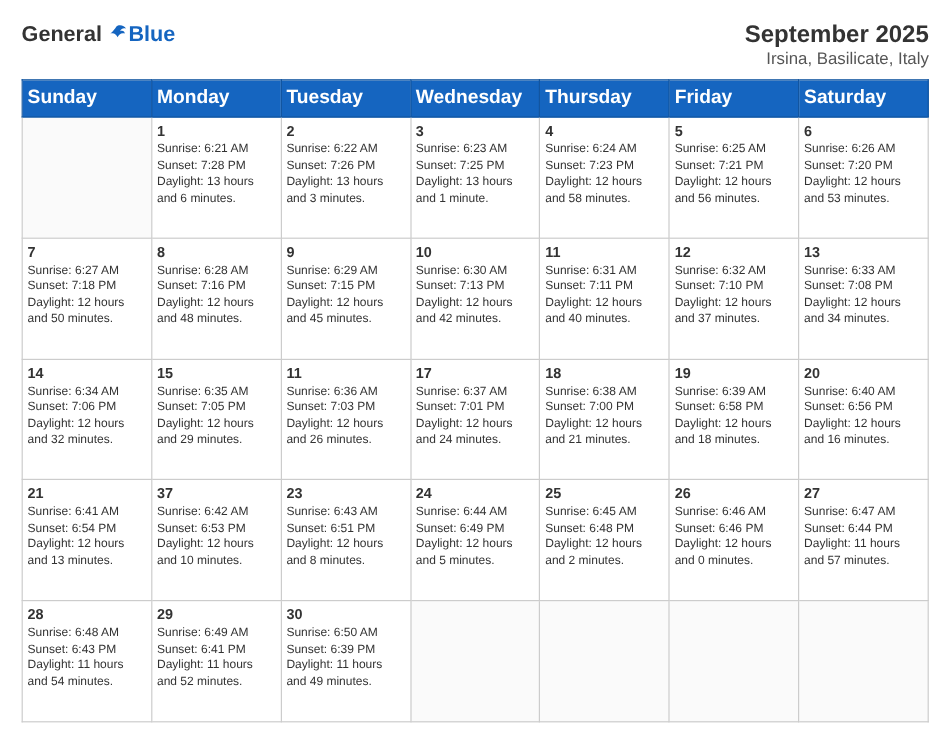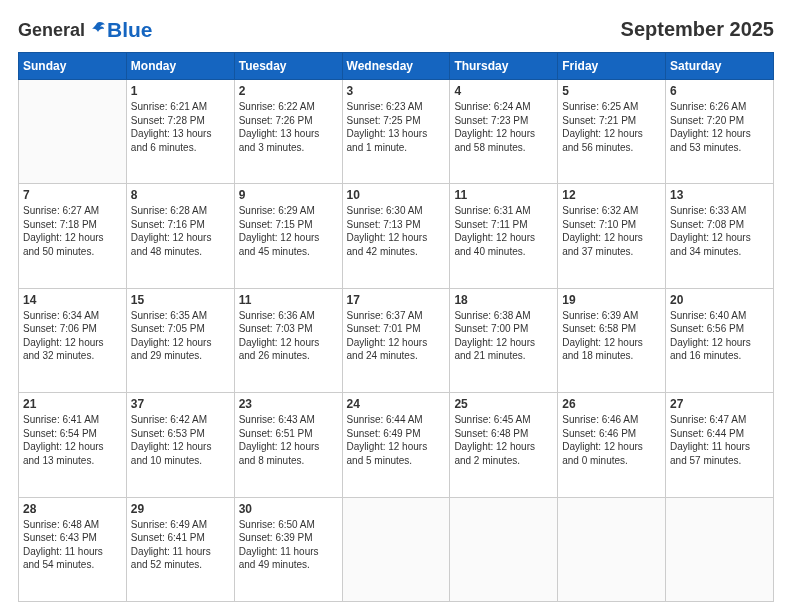--- a/index.html
+++ b/index.html
@@ -31,21 +31,21 @@
     .logo-text {
       display: flex;
       align-items: center;
     }
     .logo-general {
       font-size: 18px;
       font-weight: bold;
       color: #333;
     }
     .logo-blue {
-      font-size: 21px;
+      font-size: 18px;
       font-weight: bold;
       color: #1565c0;
     }
     .logo-bird {
       width: 20px;
       height: 20px;
       margin-left: 2px;
     }
     .title-section {
       text-align: right;
@@ -64,21 +64,21 @@
       flex: 1;
       border: 1px solid #ccc;
       border-collapse: collapse;
       width: 100%;
       table-layout: fixed;
     }
     .calendar th {
       background-color: #1565c0;
       color: #fff;
       padding: 6px 4px;
-      font-size: 12px;
+      font-size: 16px;
       font-weight: bold;
       text-align: left;
       border: 1px solid #1255a0;
     }
     .calendar td {
       border: 1px solid #ccc;
       vertical-align: top;
       padding: 4px 4px 3px 4px;
       font-size: 10px;
       color: #333;
@@ -109,20 +109,21 @@
       <div class="logo-text">
         <span class="logo-general">General</span>
         <svg class="logo-bird" viewBox="0 0 20 20">
           <path d="M10 3 C12 1, 17 2, 18 5 C16 4, 14 5, 13 7 C15 6, 17 7, 17 9 C14 8, 12 10, 11 12 C10 10, 8 8, 5 9 C7 7, 9 5, 10 3Z" fill="#1565c0"></path>
         </svg>
         <span class="logo-blue">Blue</span>
       </div>
     </div>
     <div class="title-section">
       <div class="month-title">September 2025</div>
+      <div class="subtitle">Irsina, Basilicate, Italy</div>
     </div>
   </div>
 
   <table class="calendar">
     <thead>
       <tr>
       <th>Sunday</th>
           <th>Monday</th>
           <th>Tuesday</th>
           <th>Wednesday</th>

